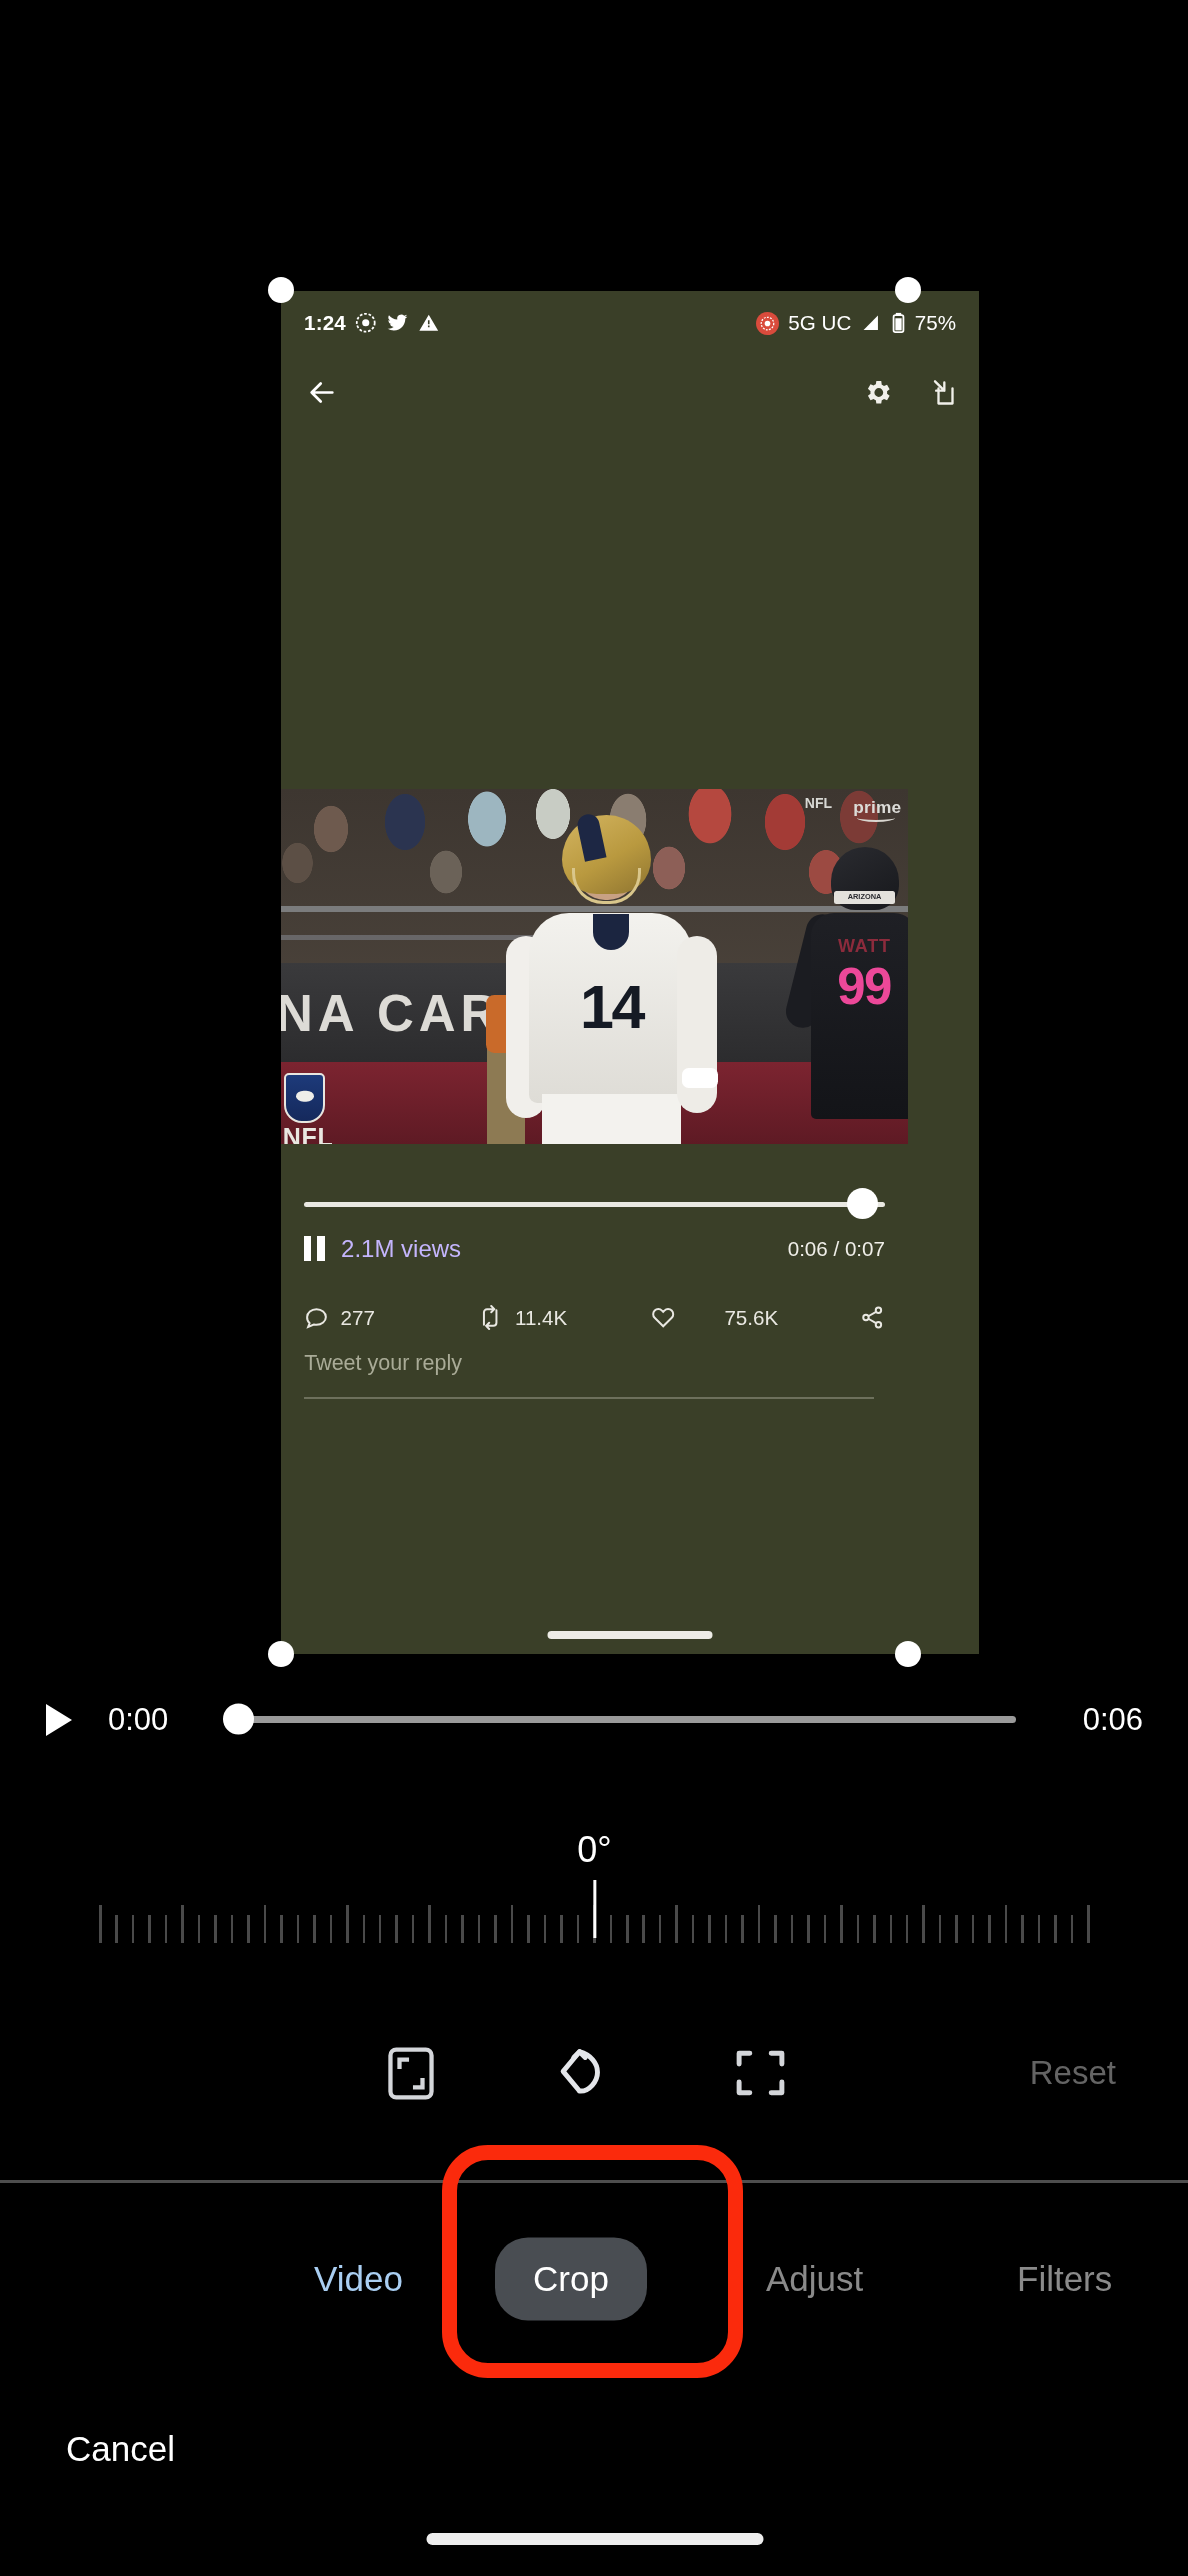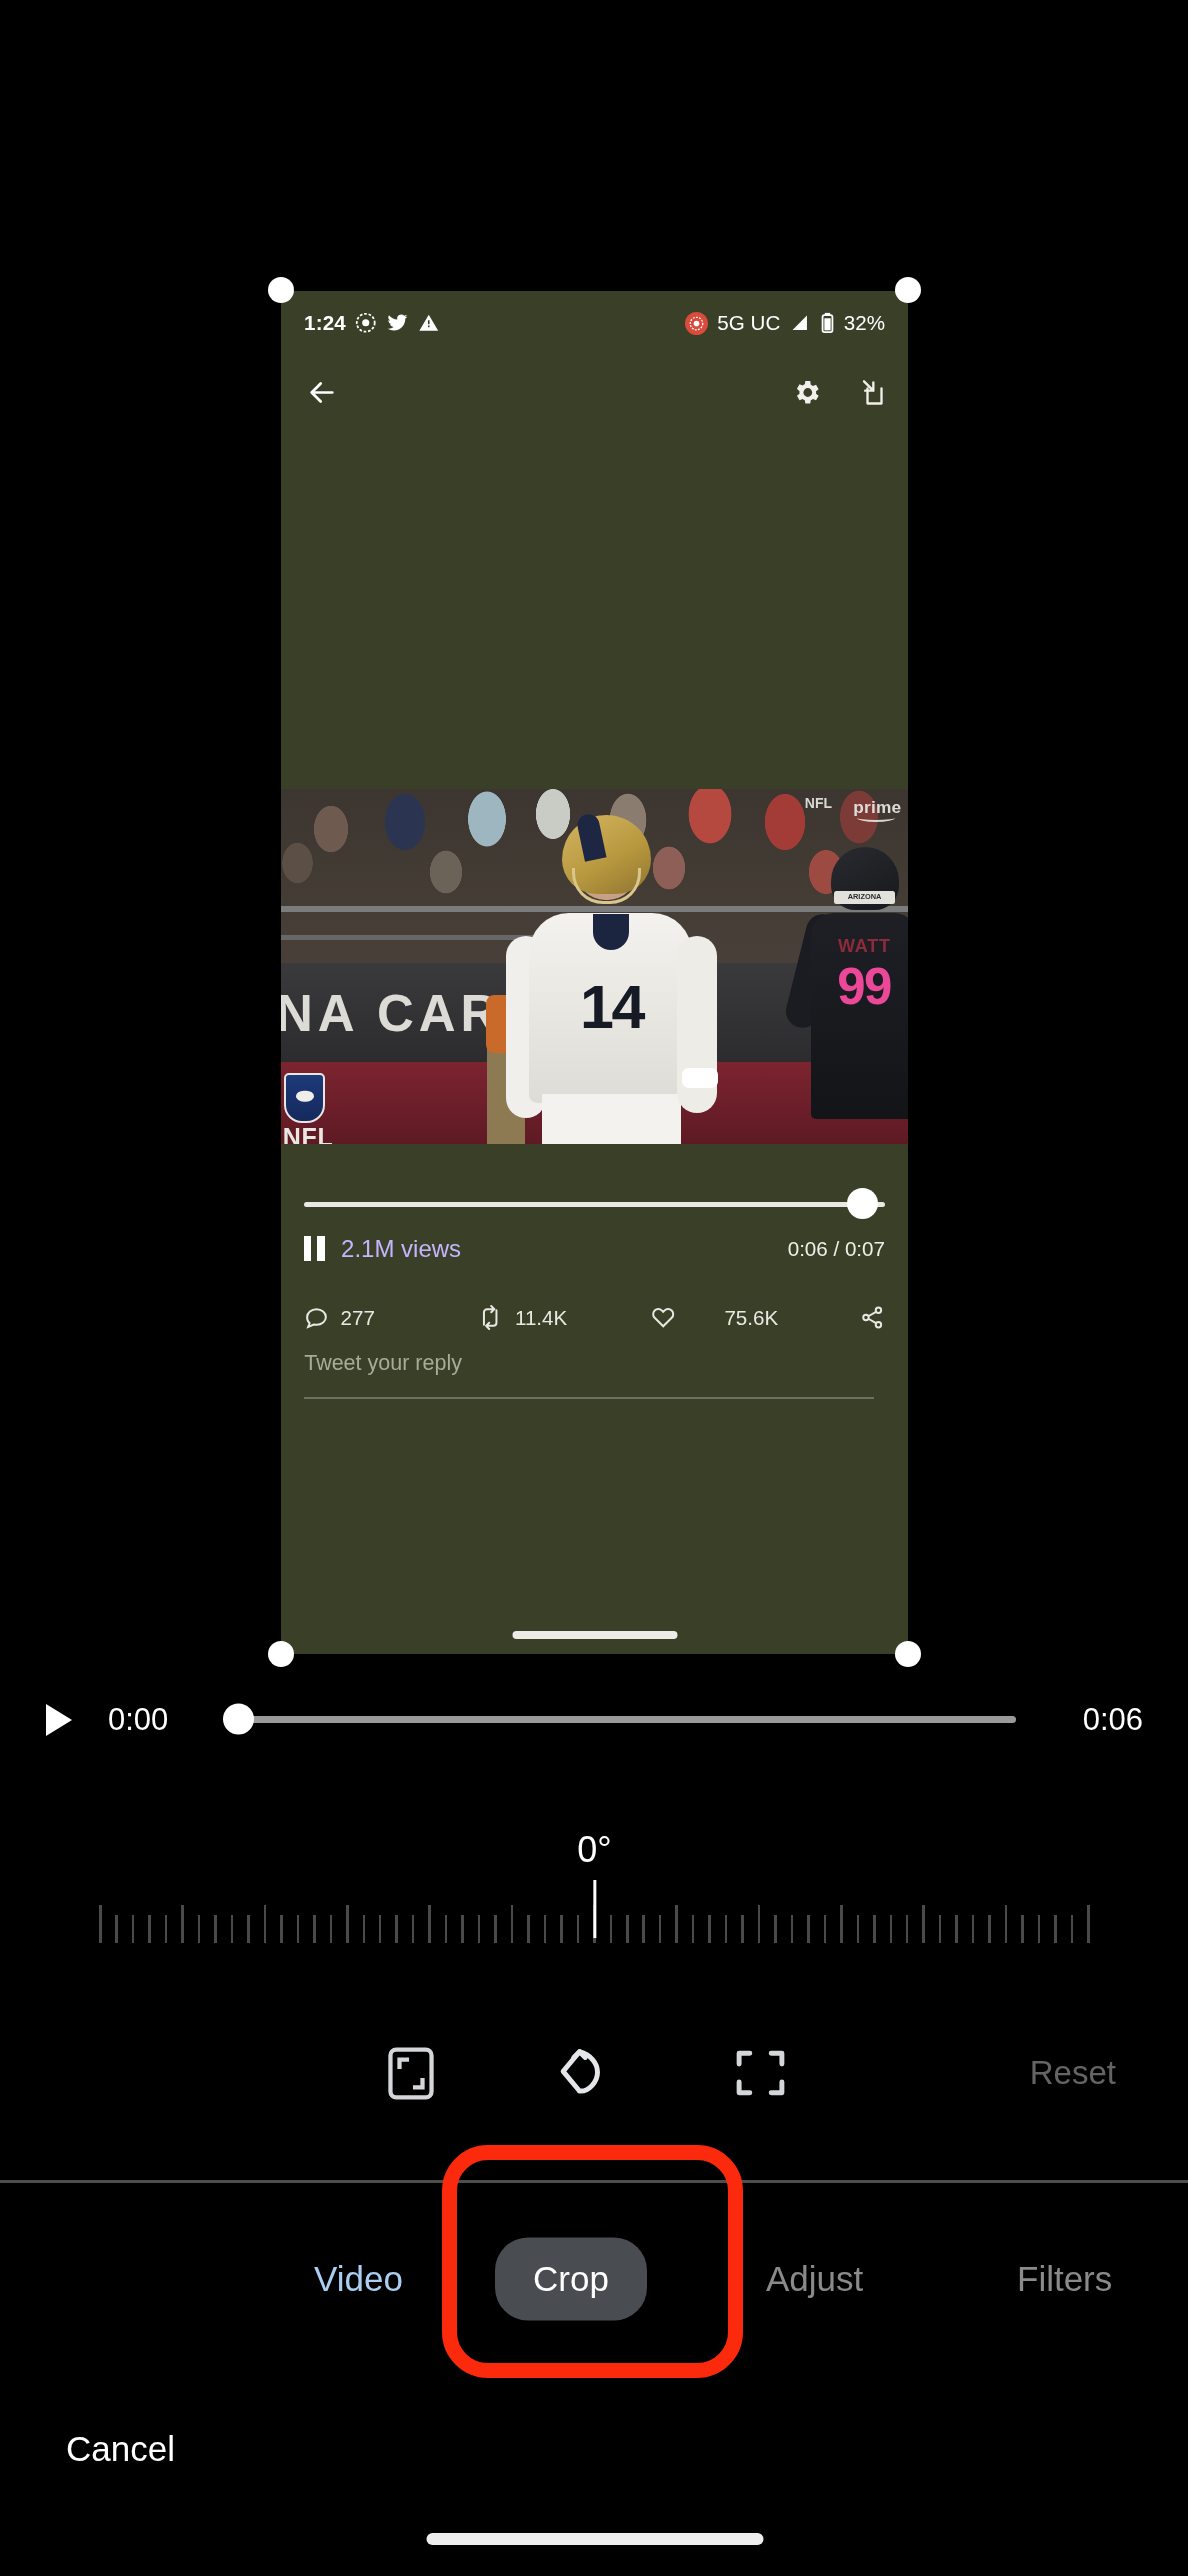--- a/index.html
+++ b/index.html
@@ -12,21 +12,21 @@
     position:relative;
   }
 
   
   #crop-stage {
     position:absolute; left:0; top:0; width:1189px; height:1668px;
     background:#000;
   }
   #crop-frame {
     position:absolute;
-    left:281px; top:291px; width:627px; height:1363px;
+    left:281px; top:291px; width:698px; height:1363px;
     background:#3a3f28;
     overflow:hidden;
   }
 
   
   .statusbar {
     position:absolute; left:0; top:0; width:100%; height:64px;
     display:flex; align-items:center; justify-content:space-between;
     padding:0 23px;
   }
@@ -388,21 +388,21 @@
         </span>
         <span class="sb-text">5G UC</span>
         <svg class="ic" width="21.5" height="21.5" viewBox="0 0 24 24">
           <path fill="#fff" d="M20 4v16H4L20 4z"></path>
         </svg>
         <svg class="ic" width="15" height="21.5" viewBox="0 0 14 24">
           <rect x="4" y="1" width="6" height="2.5" fill="#fff"></rect>
           <rect x="1.5" y="3.5" width="11" height="19" rx="2" fill="none" stroke="#fff" stroke-width="2"></rect>
           <rect x="3.5" y="7" width="7" height="13.5" fill="#fff"></rect>
         </svg>
-        <span class="sb-text">32%</span>
+        <span class="sb-text">75%</span>
       </div>
     </div>
 
     <div class="appbar">
       <span>
         <svg width="36" height="31" viewBox="0 0 24 24">
           <path fill="none" stroke="#fff" stroke-width="2.1" stroke-linecap="round" stroke-linejoin="round" d="M20 12H4m0 0 7-7m-7 7 7 7"></path>
         </svg>
       </span>
       <div class="appbar-right">

